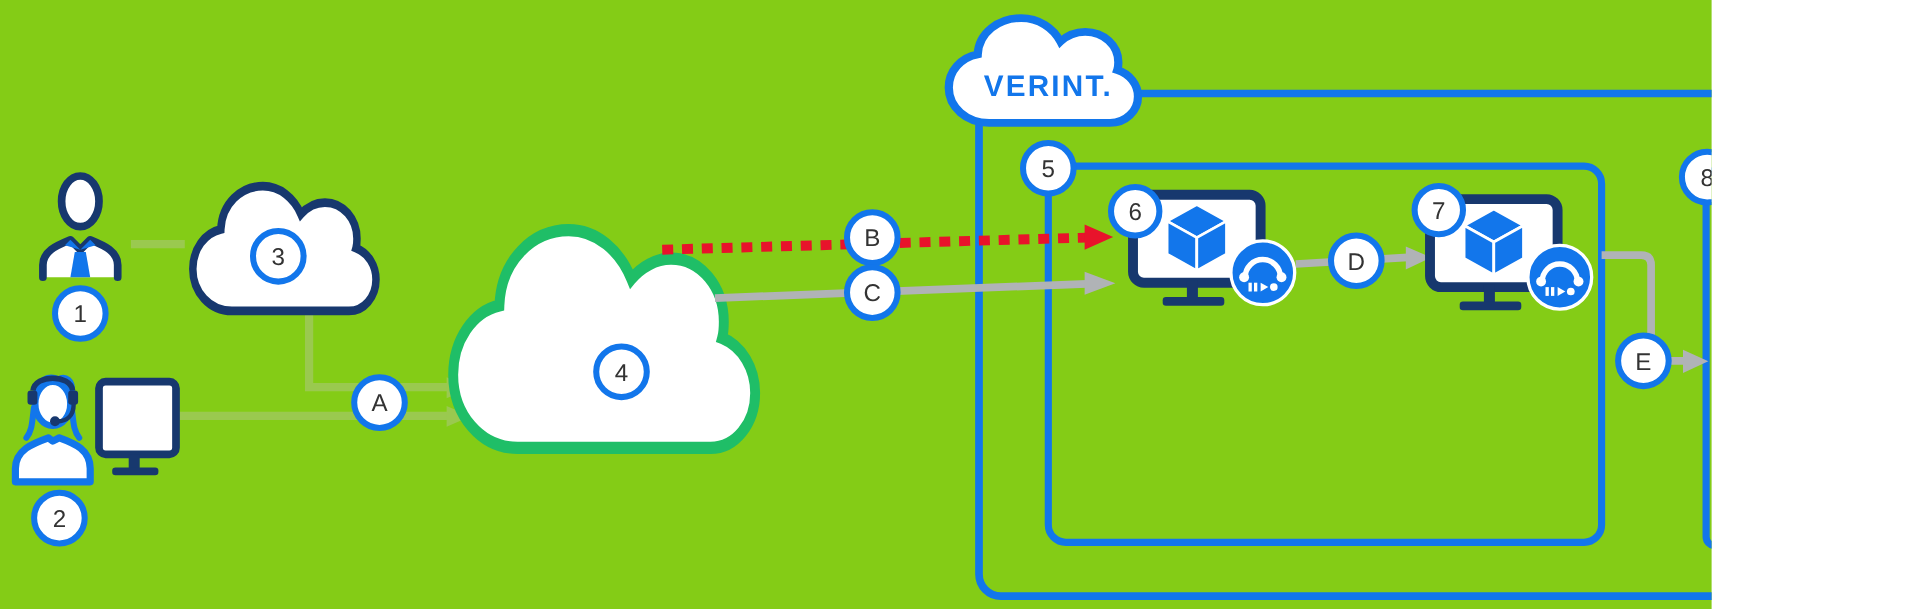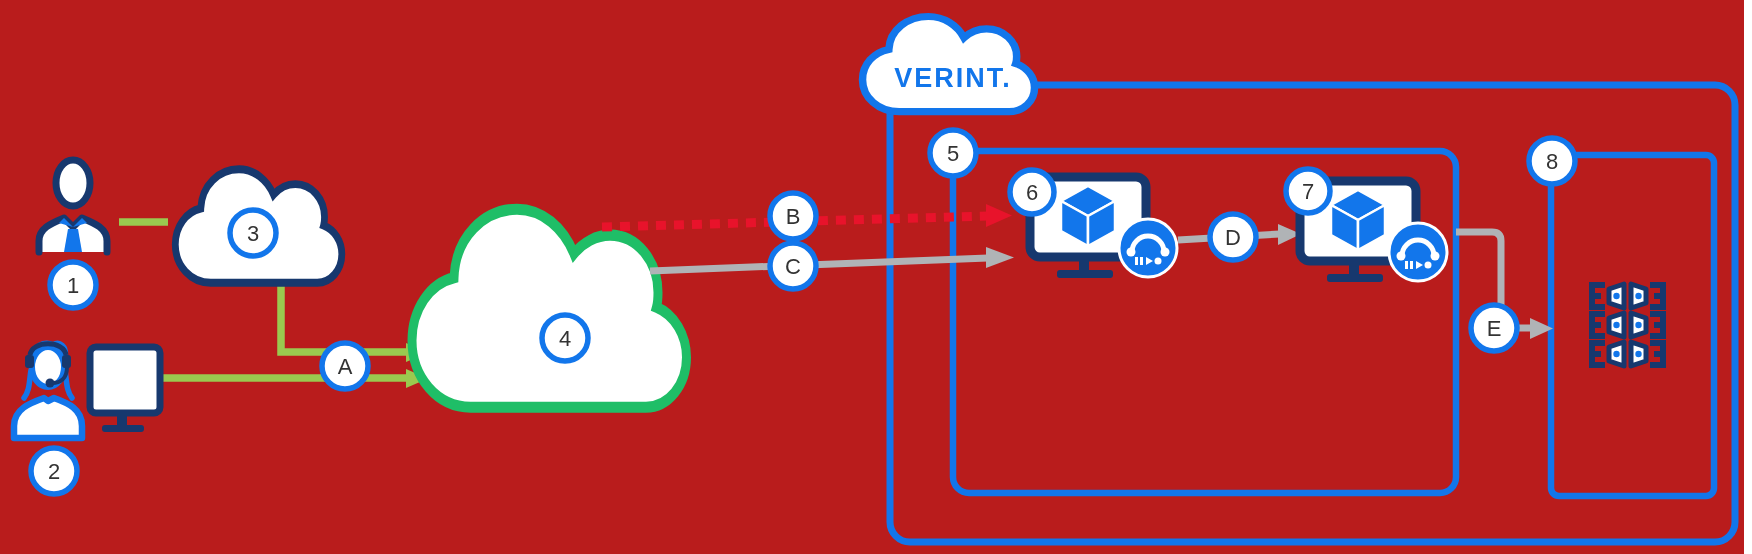--- a/index.html
+++ b/index.html
@@ -1,16 +1,16 @@
 <!DOCTYPE html>
 <html><head>
 <meta charset="utf-8">
 <style>
   html,body{margin:0;padding:0;background:#ffffff;}
-  .stage{position:relative;width:1744px;height:554px;background:#b91c1c;overflow:hidden;
+  .stage{position:relative;width:1556px;height:554px;background:#84cc16;overflow:hidden;
          font-family:"Liberation Sans",sans-serif;}
   svg{display:block;}
   .badge-circle{fill:#ffffff;stroke:#1276EB;stroke-width:5.5;}
   .badge-text{font-family:"Liberation Sans",sans-serif;font-size:22px;fill:#333333;
               text-anchor:middle;}
   .brand-text{font-family:"Liberation Sans",sans-serif;font-weight:bold;font-size:27px;
               fill:#1276EB;text-anchor:middle;letter-spacing:2px;}
   .box{fill:none;stroke:#1276EB;}
   .gray-line{stroke:#B0B3B6;stroke-width:7;fill:none;}
   .lime-line{stroke:#9AC94F;stroke-width:7.5;fill:none;}

